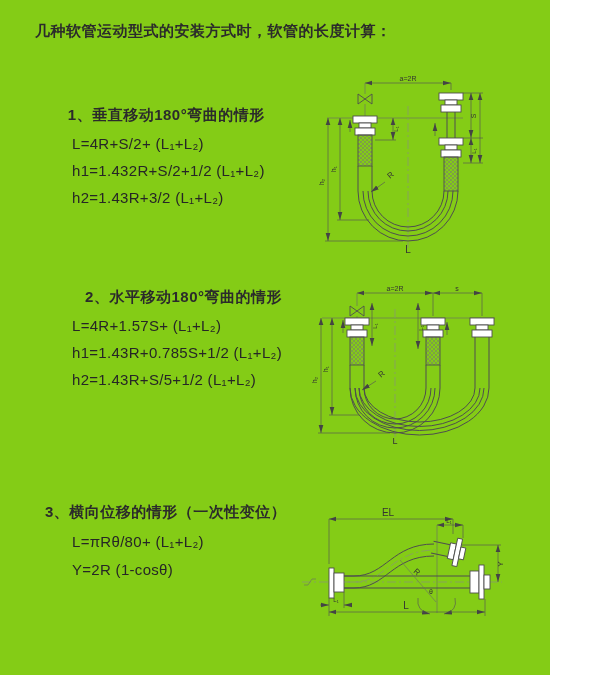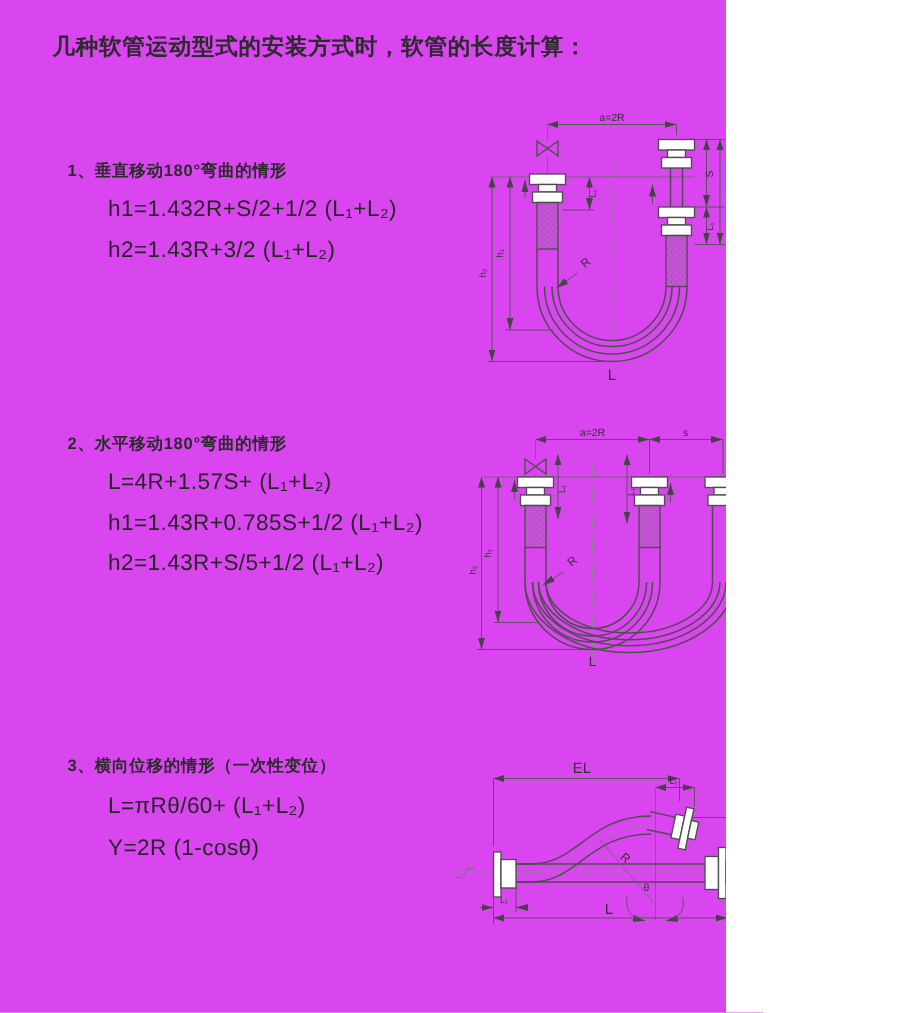--- a/index.html
+++ b/index.html
@@ -1,20 +1,20 @@
 <!DOCTYPE html>
 <html><head>
 <meta charset="utf-8">
 <style>
   html,body{margin:0;padding:0;}
   body{background:#ffffff;font-family:"Liberation Sans",sans-serif;color:#2b2b2b;}
-  .page{position:relative;width:484px;height:675px;background:#d946ef;overflow:hidden;}
+  .page{position:relative;width:550px;height:675px;background:#84cc16;overflow:hidden;}
   .doc-title{position:absolute;left:35px;top:22px;font-size:15px;font-weight:600;letter-spacing:.5px;white-space:nowrap;}
   .sec{position:absolute;left:45px;white-space:nowrap;}
-  .sec .heading{font-size:11px;font-weight:600;letter-spacing:.5px;}
+  .sec .heading{font-size:15px;font-weight:600;letter-spacing:.5px;text-align:right;}
   .sec .formulas{margin-left:27px;}
   .sec .formula{margin-top:10px;font-size:15px;letter-spacing:.3px;color:#262626;}
   .sec1{top:106px;}
   .sec2{top:288px;}
   .sec3{top:503px;}
   .sec3 .formula{margin-top:11px;}
   .diag{position:absolute;}
   .d1{left:313px;top:70px;}
   .d2{left:310px;top:281px;}
   .d3{left:296px;top:498px;}
@@ -28,38 +28,39 @@
 </head>
 <body>
 
 <div class="page">
 
   <div class="doc-title">几种软管运动型式的安装方式时，软管的长度计算：</div>
 
   <section class="sec sec1">
     <div class="heading">1、垂直移动180°弯曲的情形</div>
     <div class="formulas">
+      <div class="formula">L=4R+S/2+ (L₁+L₂)</div>
       <div class="formula">h1=1.432R+S/2+1/2 (L₁+L₂)</div>
       <div class="formula">h2=1.43R+3/2 (L₁+L₂)</div>
     </div>
   </section>
 
   <section class="sec sec2">
     <div class="heading">2、水平移动180°弯曲的情形</div>
     <div class="formulas">
       <div class="formula">L=4R+1.57S+ (L₁+L₂)</div>
       <div class="formula">h1=1.43R+0.785S+1/2 (L₁+L₂)</div>
       <div class="formula">h2=1.43R+S/5+1/2 (L₁+L₂)</div>
     </div>
   </section>
 
   <section class="sec sec3">
     <div class="heading">3、横向位移的情形（一次性变位）</div>
     <div class="formulas">
-      <div class="formula">L=πRθ/60+ (L₁+L₂)</div>
+      <div class="formula">L=πRθ/80+ (L₁+L₂)</div>
       <div class="formula">Y=2R (1-cosθ)</div>
     </div>
   </section>
 
   <svg class="diag d1" width="240" height="190" viewBox="0 0 240 190">
     <defs>
       <pattern id="hx1" width="4" height="4" patternUnits="userSpaceOnUse">
         <path d="M0,4 L4,0 M0,0 L4,4" stroke="#777" stroke-width="0.5"></path>
       </pattern>
       <marker id="me1" markerWidth="9" markerHeight="6" refX="8" refY="3" orient="auto" markerUnits="userSpaceOnUse">

